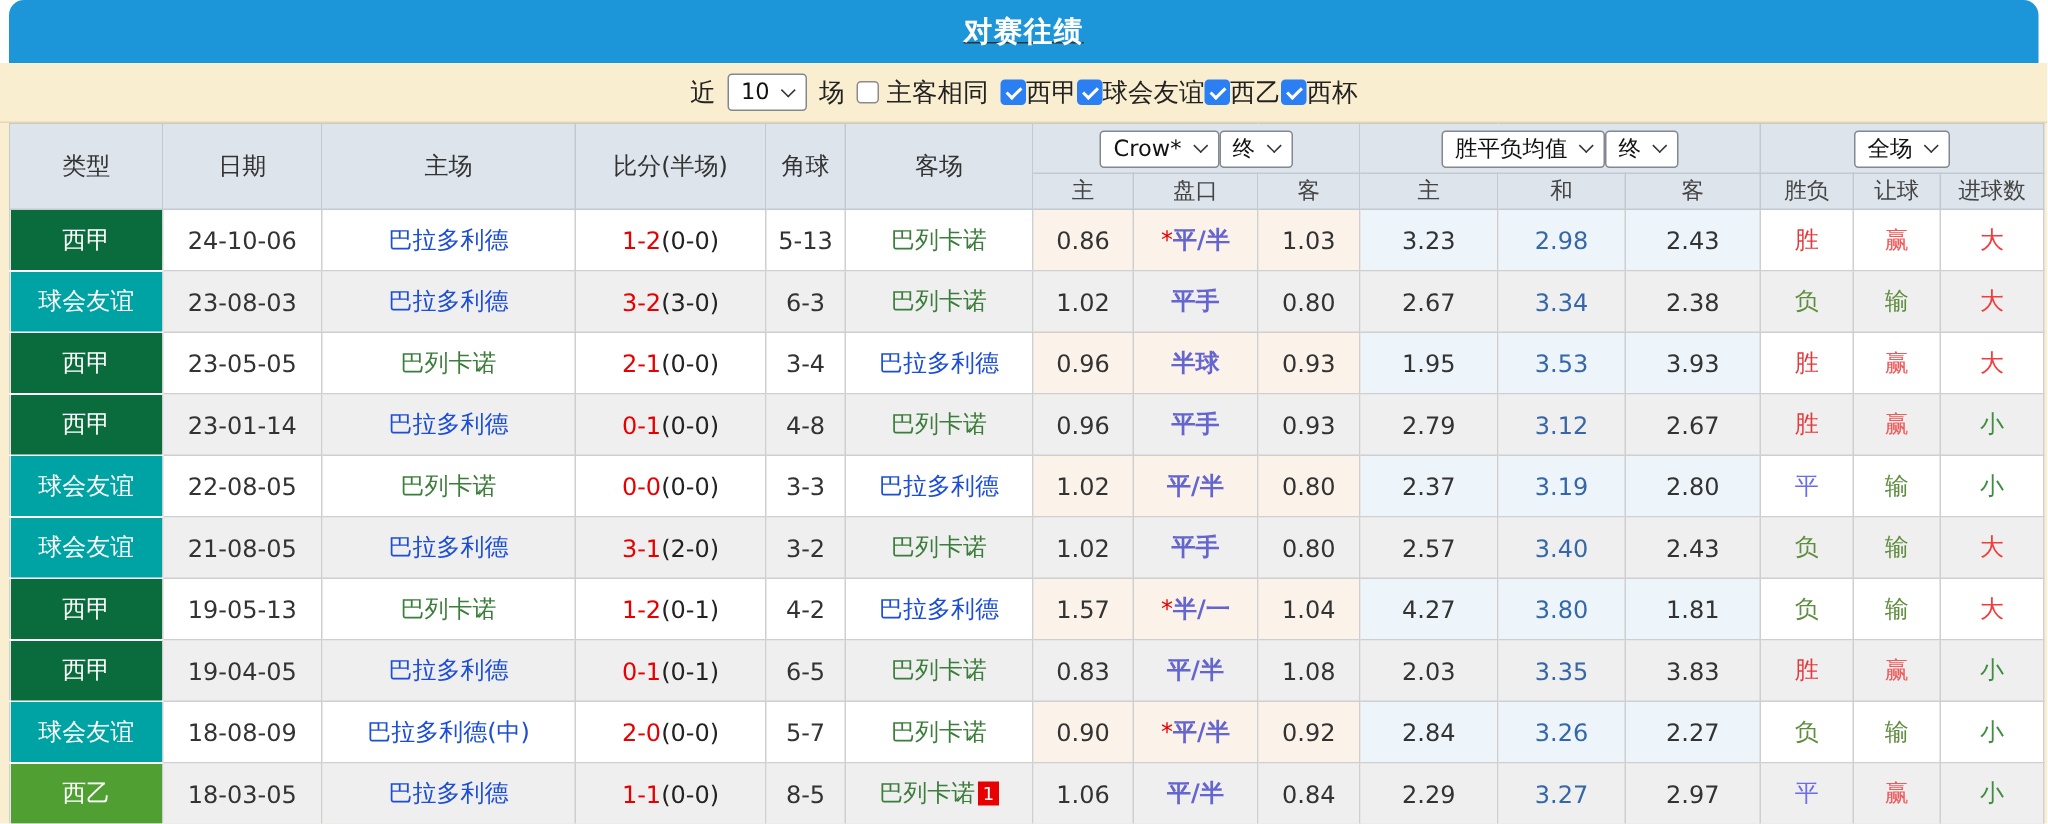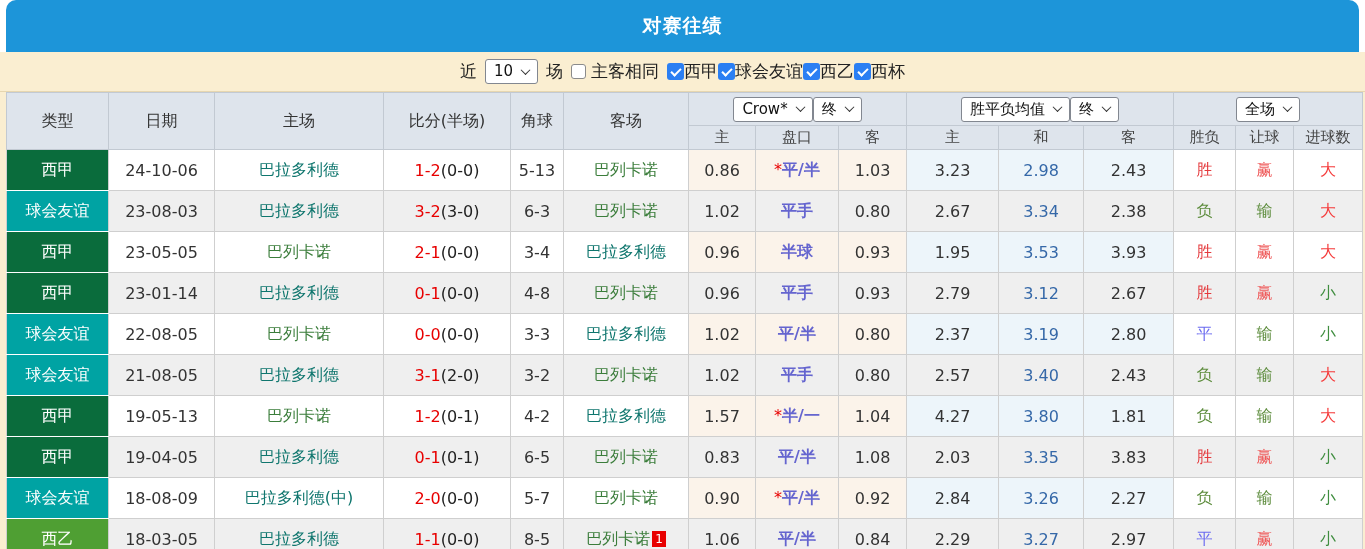--- a/index.html
+++ b/index.html
@@ -4,23 +4,23 @@
 <style>
   * { box-sizing: border-box; }
   html,body { margin:0; padding:0; }
   body {
     width:1365px; height:549px; background:#ffffff;
     font-family:"DejaVu Sans", sans-serif; color:#333;
     overflow:hidden;
   }
   
   .titlebar {
-    margin:0 6px; height:52px; background:#1d95d9;
+    margin:0 6px; height:42px; background:#1d95d9;
     border-radius:10px 10px 0 0;
-    display:flex; align-items:center; justify-content:center;
+    display:flex; align-items:center; justify-content:center;text-decoration:underline;
   }
   .titlebar .title { color:#fff; font-size:19px; font-weight:bold; letter-spacing:1px; }
   
   .filterbar {
     height:40px; background:#faeed1; border-bottom:1px solid #e6d6b0;
     display:flex; align-items:center; justify-content:center;
     font-size:17px; color:#222;
   }
   .filterbar .gap { width:8px; }
   .sel {
@@ -58,21 +58,21 @@
   thead tr.r2 th { height:24px; font-size:15px; color:#444; }
   thead .selcell { display:flex; align-items:center; justify-content:center; }
   tbody tr { height:41px; font-size:16px; }
   tbody tr.even td { background:#efefef; }
   td.beige { background:#fbf3ea;text-align:center; }
   td.blue  { background:#edf5fa;margin-left:48px; }
   td.cell-type { color:#fff; border-bottom:1px solid #fff; border-top:1px solid #fff; }
   td.cell-type.laliga   { background:#0a6c3c; }
   td.cell-type.friendly { background:#00a3a3; }
   td.cell-type.laliga2  { background:#4f9f33; }
-  .team { color:#0f766e; cursor:pointer; }
+  .team { color:#1d4ed8; cursor:pointer; }
   .team.t-focus { color:#3b7d3b; }
   .score-main { color:#e80000; }
   .score-main.u { }
   .half { color:#222; }
   .star { color:#e80000; }
   .handicap { color:#6565cf;font-weight:bold; }
   td.cell-avg-draw { color:#3568a8; }
   td.win  { color:#e4393c; }
   td.hwin { color:#ef5a5a; }
   td.lose { color:#5e8d3e; }

